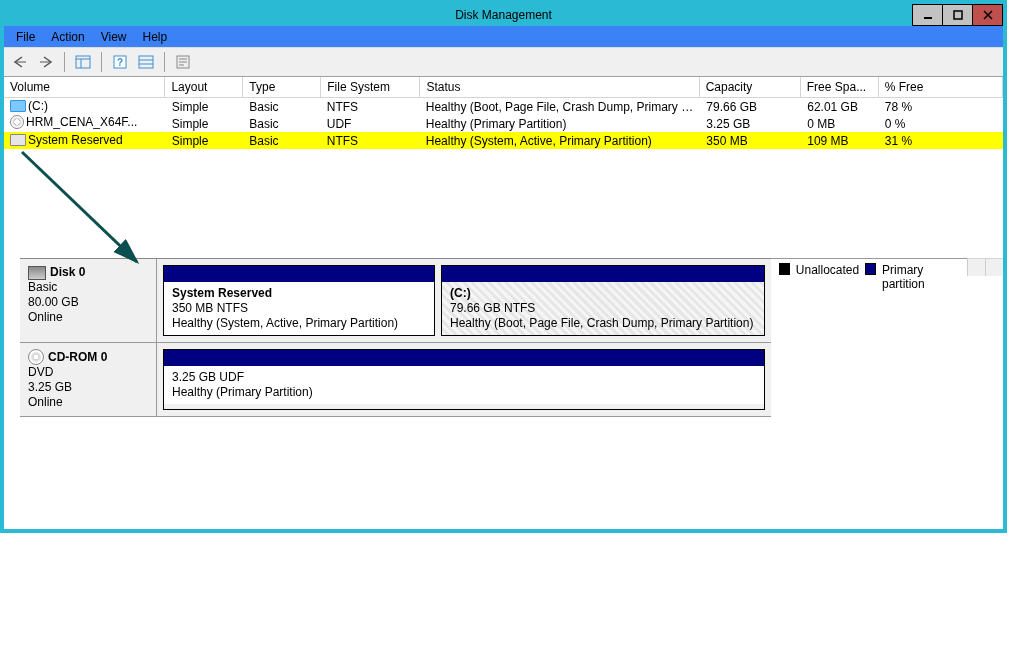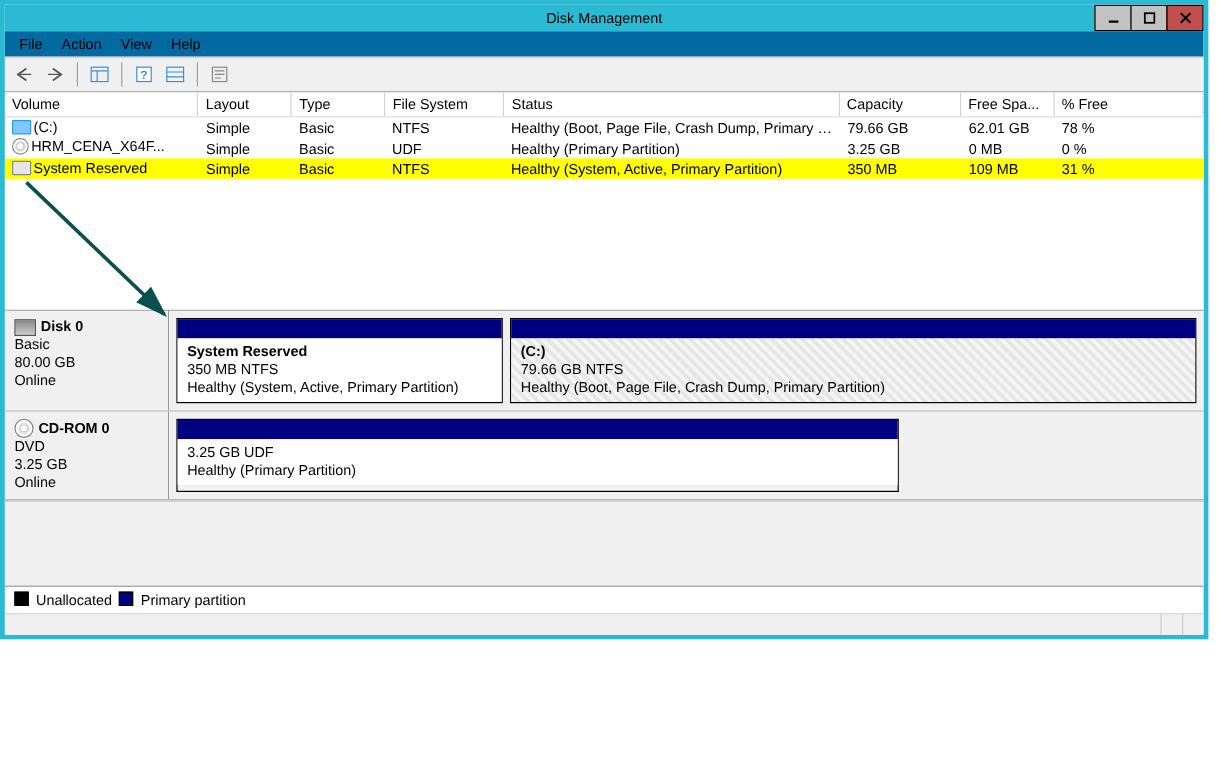--- a/index.html
+++ b/index.html
@@ -5,21 +5,21 @@
   html,body{margin:0;padding:0;font-family:"Segoe UI",Tahoma,sans-serif;font-size:12px;color:#000;background:#fff}
   .wrap{border:4px solid #2bbad3;width:1007px;height:533px;overflow:hidden;display:flex;flex-direction:column;box-sizing:border-box;position:relative}
   
   .titlebar{background:#2bbad3;height:22px;display:flex;align-items:center;position:relative;color:#000}
   .titlebar .title{flex:1;text-align:center;font-size:12px}
   .win-btns{position:absolute;right:0;top:0;display:flex}
   .win-btn{width:29px;height:20px;border:1px solid #000;background:#c2c2c2;display:flex;align-items:center;justify-content:center;margin-left:-1px}
   .win-btn.close{background:#c0504d}
   .win-btn svg{display:block}
   
-  .menubar{background:#0369a1;height:21px;display:flex;align-items:center;padding:0 4px;border-bottom:1px solid #ddd}
+  .menubar{background:#3b82f6;height:21px;display:flex;align-items:center;padding:0 4px;border-bottom:1px solid #ddd}
   .menubar span{padding:2px 8px}
   
   .toolbar{background:#f0f0f0;height:28px;display:flex;align-items:center;border-bottom:1px solid #a0a0a0;padding:0 4px;gap:2px}
   .toolbar .tbtn{width:22px;height:22px;display:flex;align-items:center;justify-content:center;border:1px solid transparent}
   .toolbar .sep{width:1px;height:20px;background:#a0a0a0;margin:0 4px}
   
   .vol-header{display:flex;background:#fff;border-bottom:1px solid #d4d4d4;font-size:12px;}
   .vol-header .col{border-right:1px solid #d4d4d4;padding:3px 6px;white-space:nowrap;overflow:hidden}
   .vol-rows{background:#fff;flex:0 0 160px;position:relative;padding:0}
   .vol-row{display:flex;font-size:12px;height:17px;align-items:center}
@@ -28,21 +28,21 @@
   .vico{display:inline-flex;align-items:center;gap:2px}
   .c-vol{width:160px}
   .c-lay{width:70px}
   .c-typ{width:70px}
   .c-fs{width:93px}
   .c-stat{width:287px}
   .c-cap{width:95px}
   .c-free{width:70px}
   .c-pct{width:120px}
   
-  .panes{flex:1;display:flex;flex-direction:column;}
+  .panes{flex:1;display:flex;flex-direction:row;margin-left:16px;}
   .disk-area{border-top:1px solid #888;flex:0 0 auto}
   .disk-row{display:flex;border-bottom:1px solid #999;}
   .disk-label{width:120px;padding:6px 8px;border-right:1px solid #999;font-size:12px;line-height:15px;background:#f0f0f0}
   .disk-parts{flex:1;display:flex;padding:6px 6px;gap:6px;background:#f0f0f0}
   .part{border:1px solid #000;display:flex;flex-direction:column}
   .part .stripe{height:16px;background:#000080}
   .part .body{padding:4px 8px;font-size:12px;background:#fff;line-height:15px}
   .part.hatched .body{background:repeating-linear-gradient(45deg,#f5f5f5 0,#f5f5f5 3px,#e6e6e6 3px,#e6e6e6 6px)}
   .legend{border-top:1px solid #999;padding:4px 8px;font-size:12px;display:flex;align-items:flex-start;gap:6px}
   .sw{width:10px;height:10px;display:inline-block;border:1px solid #000}

